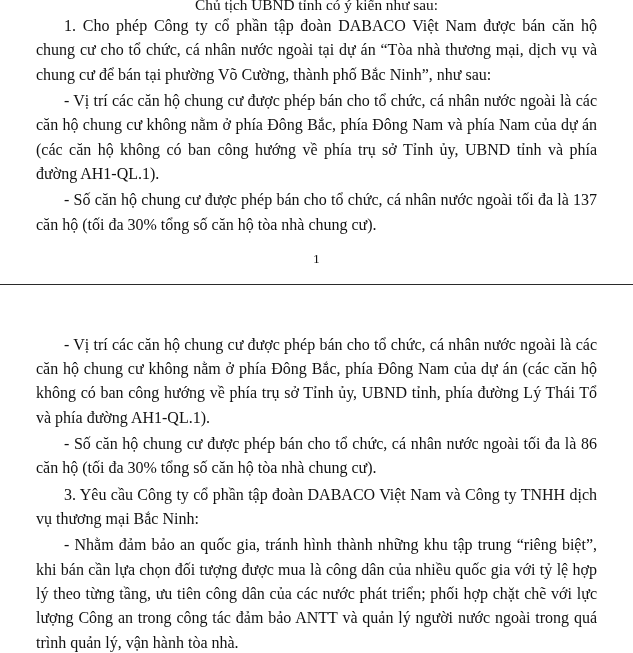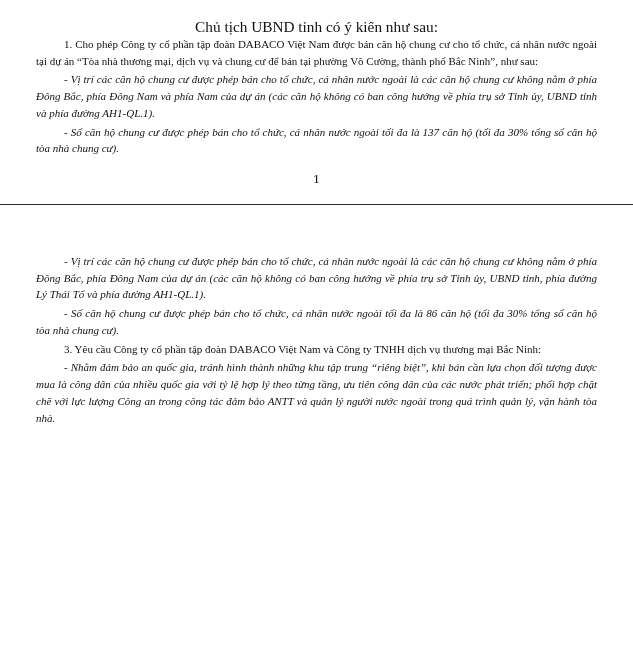--- a/index.html
+++ b/index.html
@@ -22,32 +22,31 @@
   }
   .doc-section {
     box-sizing: border-box;
     width: 633px;
     padding: 0 36px;
   }
   .section-top {
     padding-top: 0;
   }
   .para {
-    font-size: 11px;
+    font-size: 16px;
     line-height: 1.52;
     text-align: justify;
     margin: 0 0 2px 0;
     text-indent: 0;
   }
   .para.indent {
     text-indent: 28px;
   }
   .para.dash {
     text-indent: 28px;
-    font-style: italic;
   }
   .page-number {
     text-align: center;
     font-size: 13.5px;
     margin-top: 14px;
     margin-bottom: 0;
     letter-spacing: 0.2px;
   }
   .page-break {
     width: 633px;
@@ -61,21 +60,20 @@
     width: 633px;
     height: 1px;
     background: #2a2a2a;
   }
   .gap-lg {
     height: 30px;
   }
   .first-line-clip {
     overflow: hidden;
     height: 14px;
-    margin-top: 22px;
   }
   .clipline {
     font-size: 15.3px;
     line-height: 1.52;
     text-align: center;
     margin: 0;
     position: relative;
     top: -7px;
     white-space: nowrap;
   }

